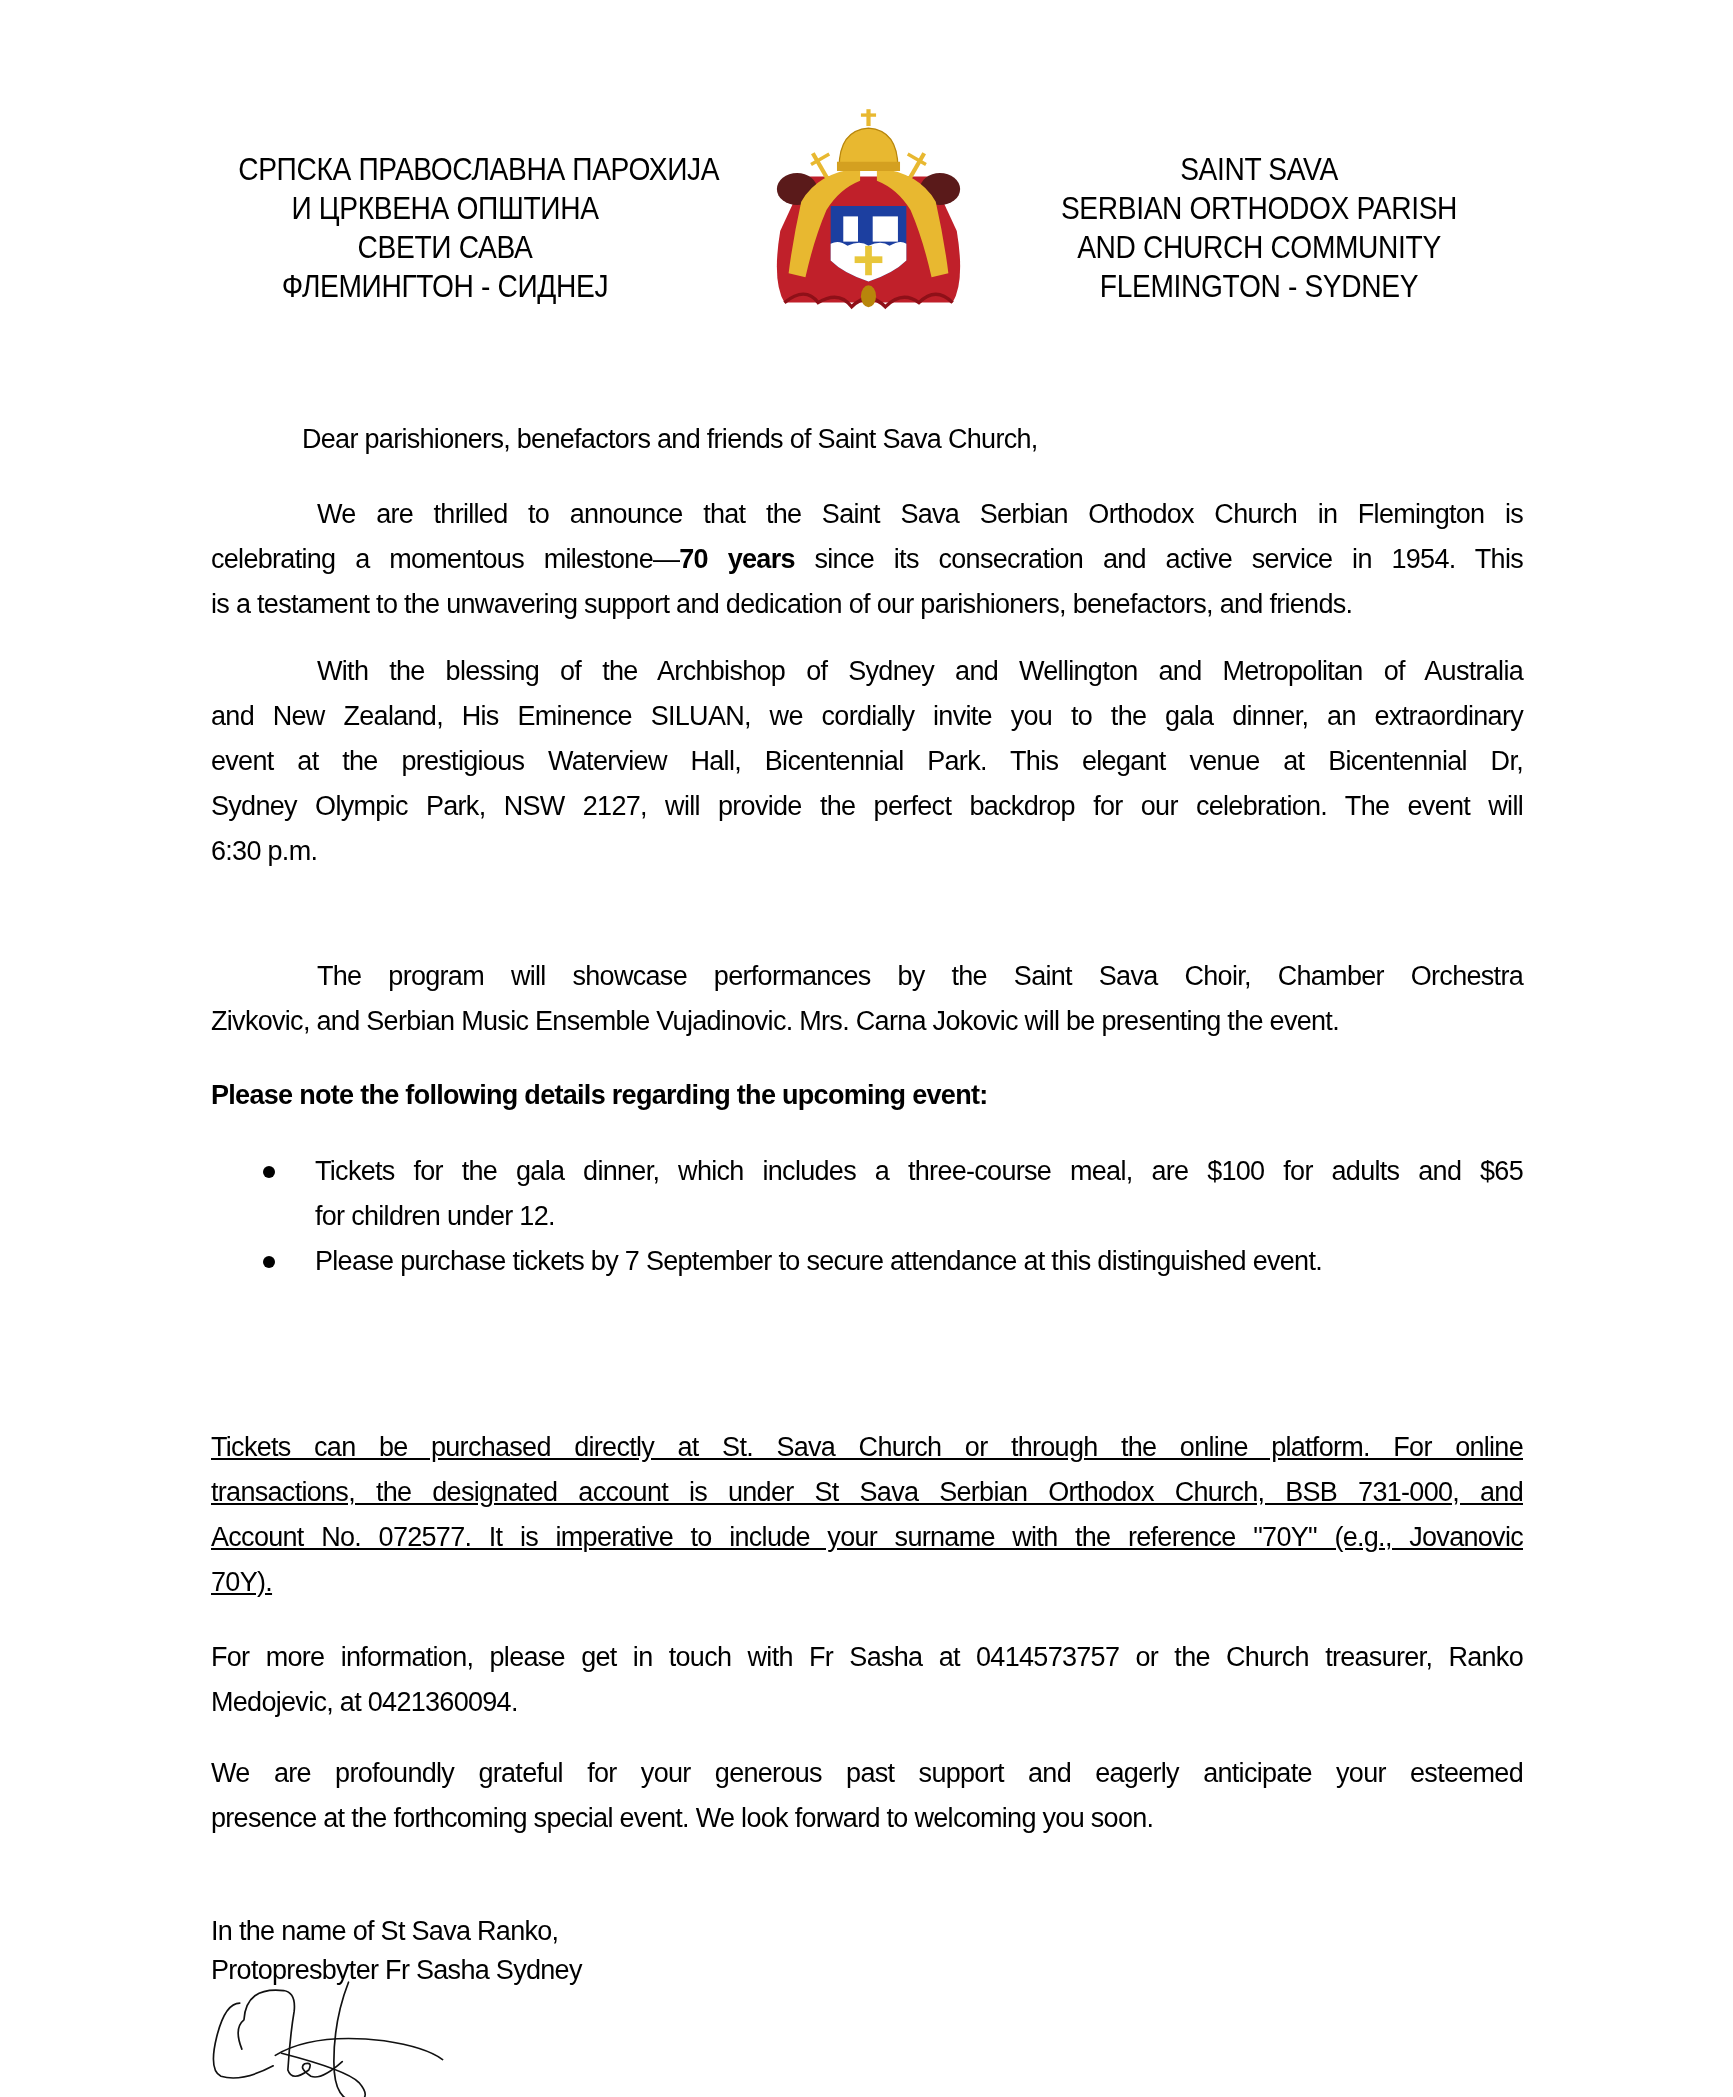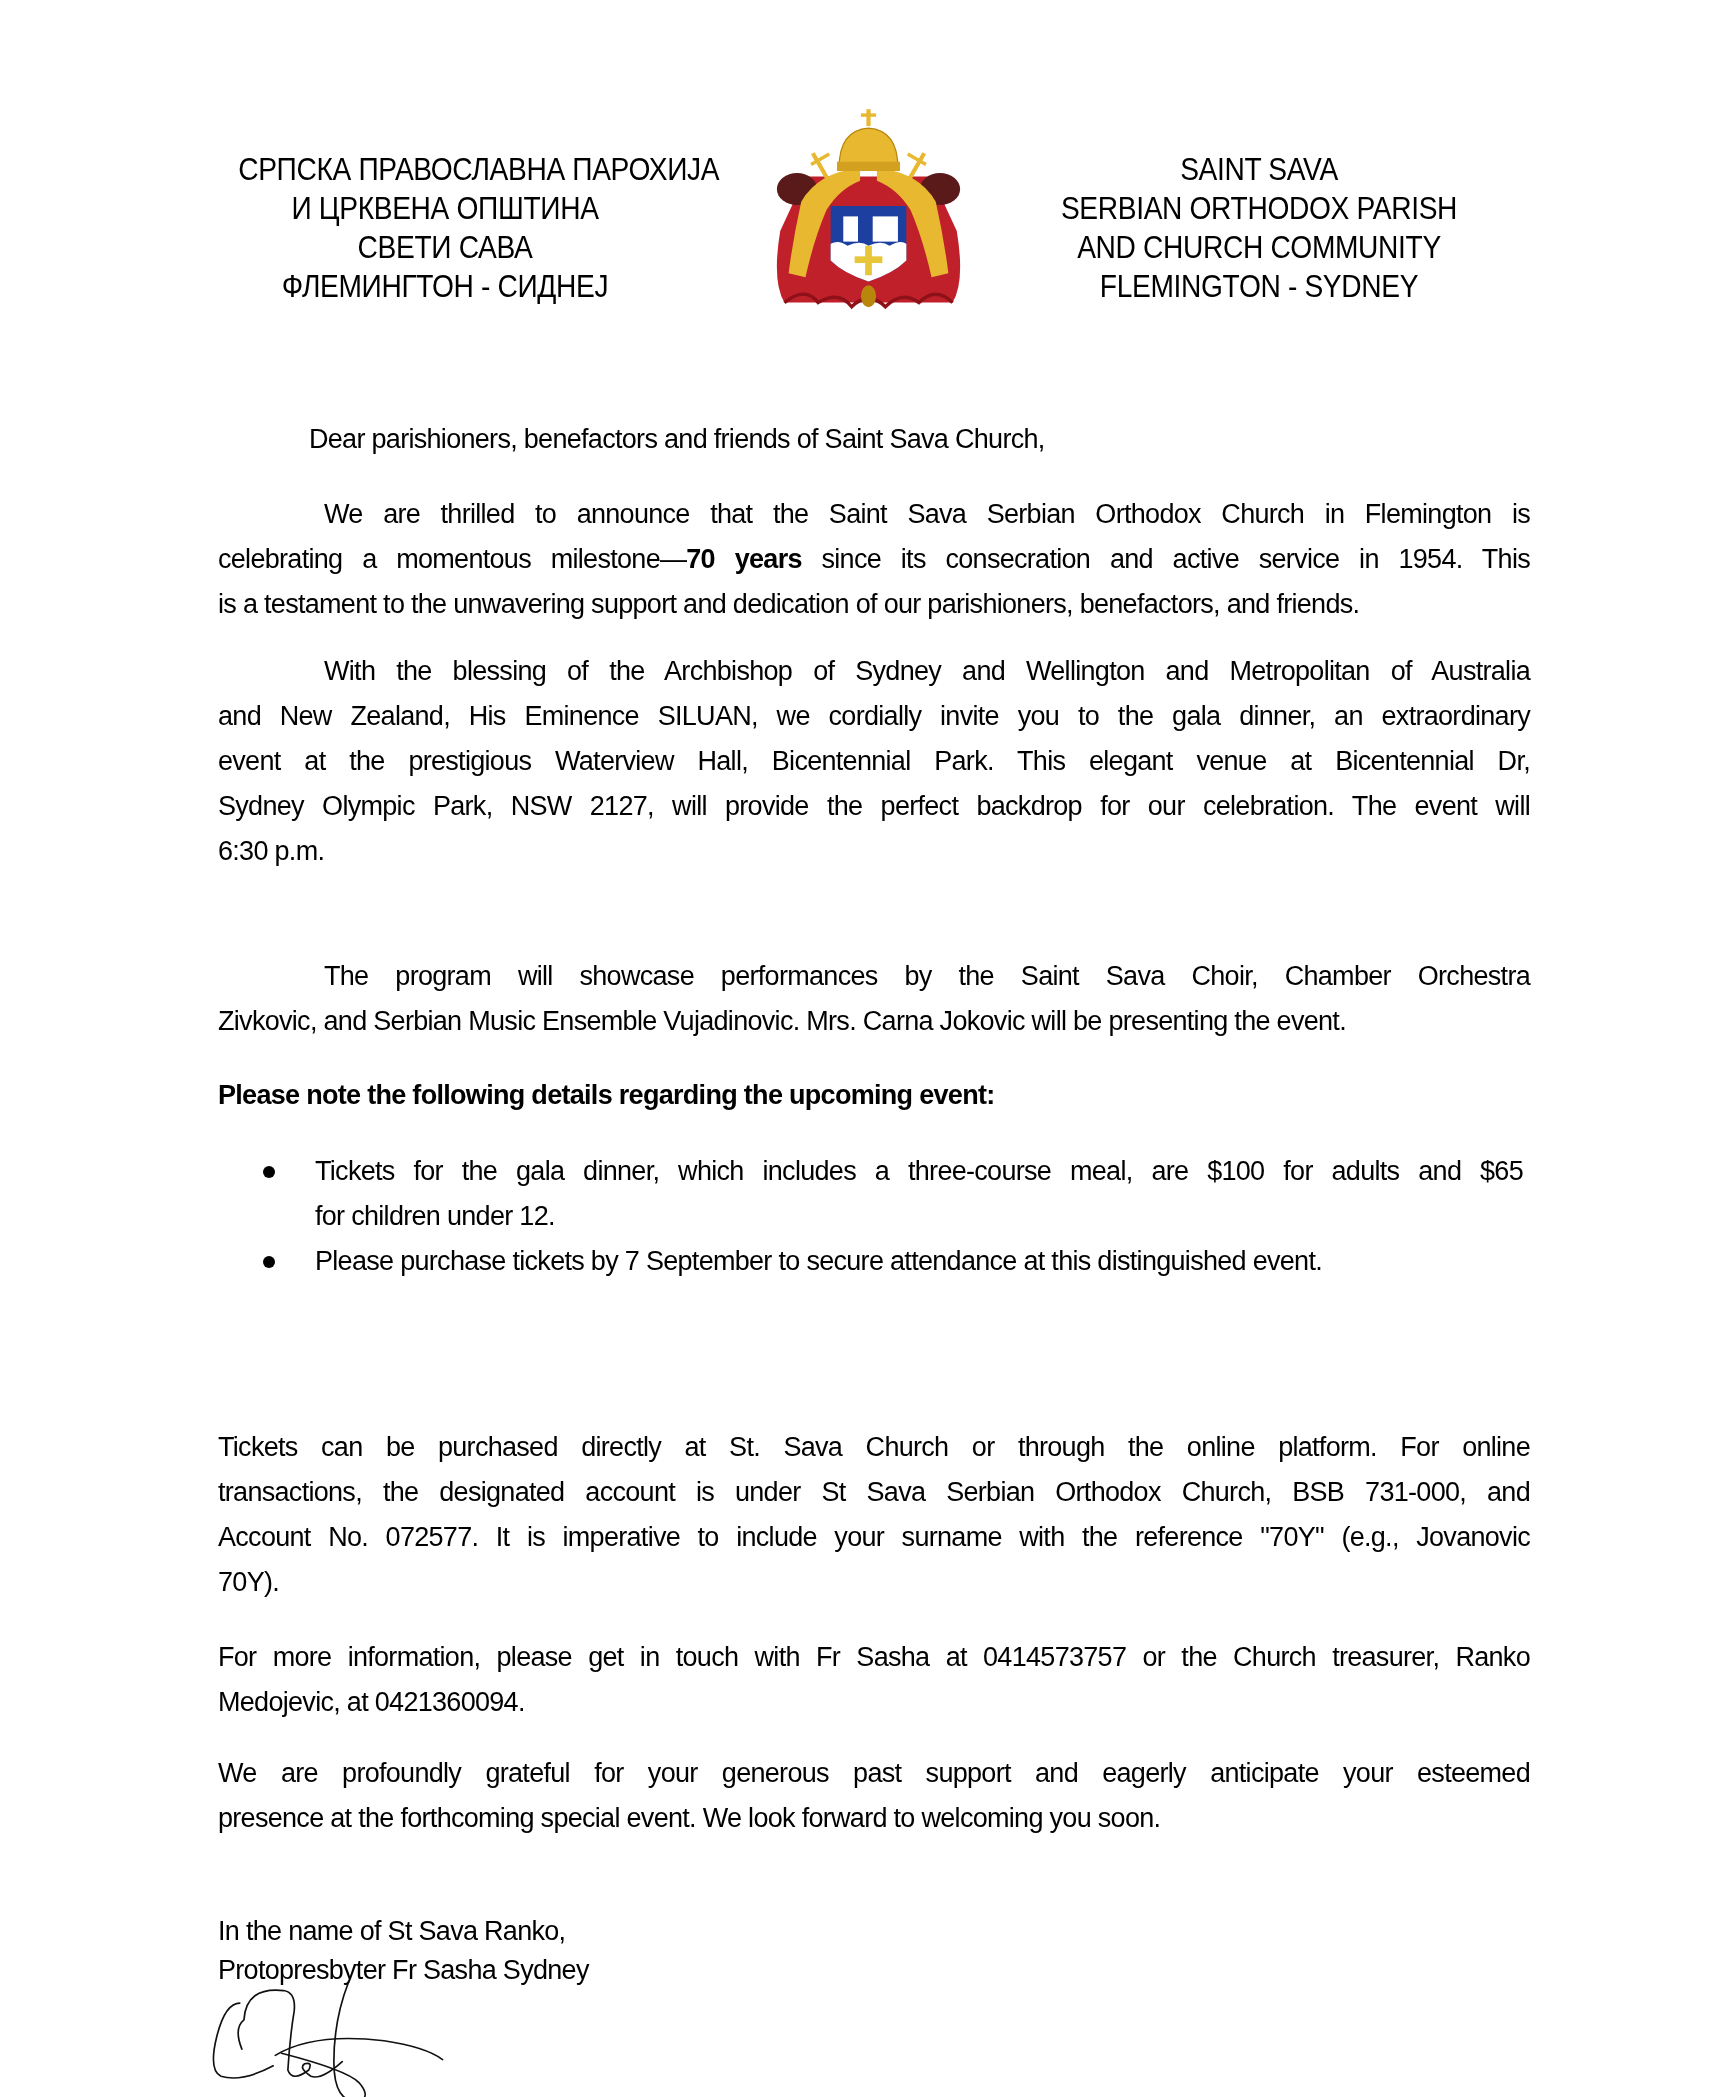--- a/index.html
+++ b/index.html
@@ -17,21 +17,21 @@
 
   
   .body-text { position: absolute; left: 211px; width: 1312px;
                font-size: 27px; letter-spacing: -0.7px; }
   .line { display: block; height: 45px; line-height: 45px; white-space: nowrap;
           text-align: justify; text-align-last: justify; }
   .line.last { text-align-last: left; }
   .indent { padding-left: 106px; }
   .bold { font-weight: bold; }
 
-  .para { position: absolute; left: 7px; width: 1312px; }
+  .para { position: absolute; left: 0; width: 1312px; }
 
   .bullets { position: absolute; left: 0; width: 1312px; }
   .bullet-item { position: relative; padding-left: 104px; }
   .bullet-dot { position: absolute; left: 52px; top: 17px; width: 12px; height: 12px;
                 border-radius: 50%; background: #000; }
 
   .single .line { height: 39px; line-height: 39px; }
 
   .signature { position: absolute; left: 208px; top: 1978px; width: 327px; height: 138px; }
 </style>
@@ -125,21 +125,21 @@
       <span class="bullet-dot"></span>
       <span class="line">Tickets for the gala dinner, which includes a three-course meal, are $100 for adults and $65</span>
       <span class="line last">for children under 12.</span>
     </div>
     <div class="bullet-item">
       <span class="bullet-dot"></span>
       <span class="line last">Please purchase tickets by 7 September to secure attendance at this distinguished event.</span>
     </div>
   </div>
 
-  <div class="para" style="top: 1425px;">
+  <div class="para" style="top: 1425px; text-decoration: underline;">
     <span class="line">Tickets can be purchased directly at St. Sava Church or through the online platform. For online</span>
     <span class="line">transactions, the designated account is under St Sava Serbian Orthodox Church, BSB 731-000, and</span>
     <span class="line">Account No. 072577. It is imperative to include your surname with the reference "70Y" (e.g., Jovanovic</span>
     <span class="line last">70Y).</span>
   </div>
 
   <div class="para" style="top: 1635px;">
     <span class="line">For more information, please get in touch with Fr Sasha at 0414573757 or the Church treasurer, Ranko</span>
     <span class="line last">Medojevic, at 0421360094.</span>
   </div>

